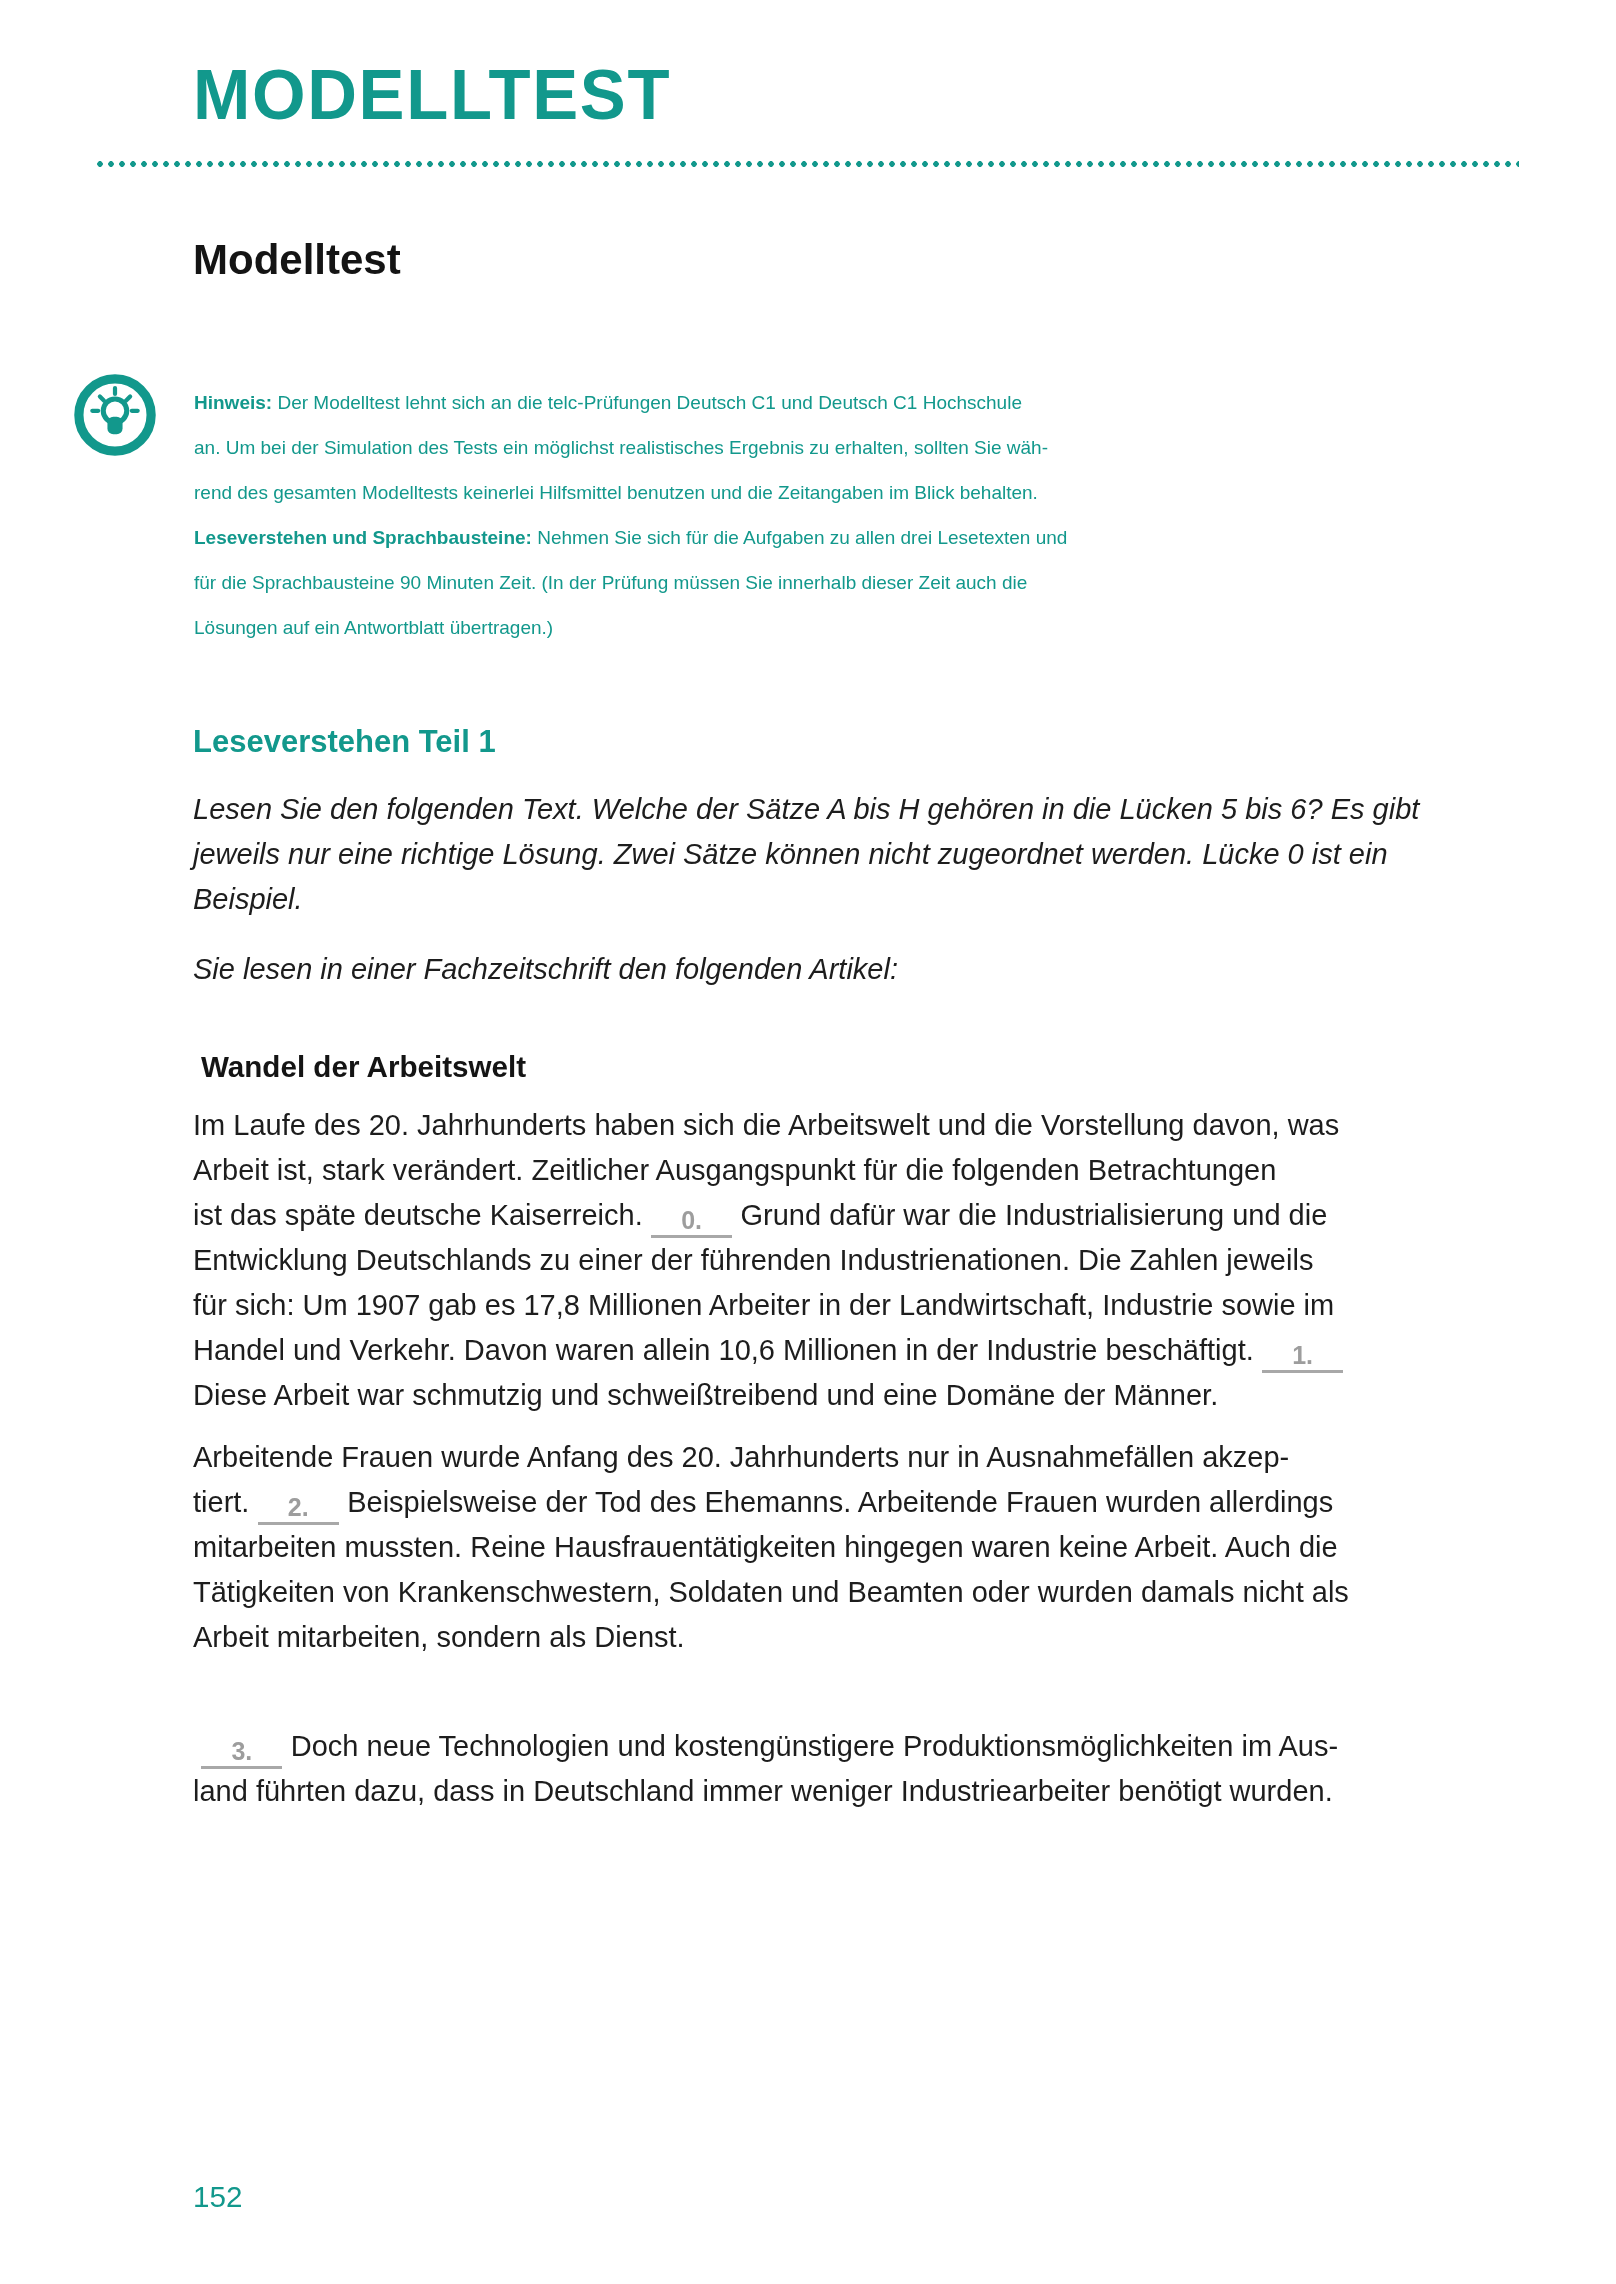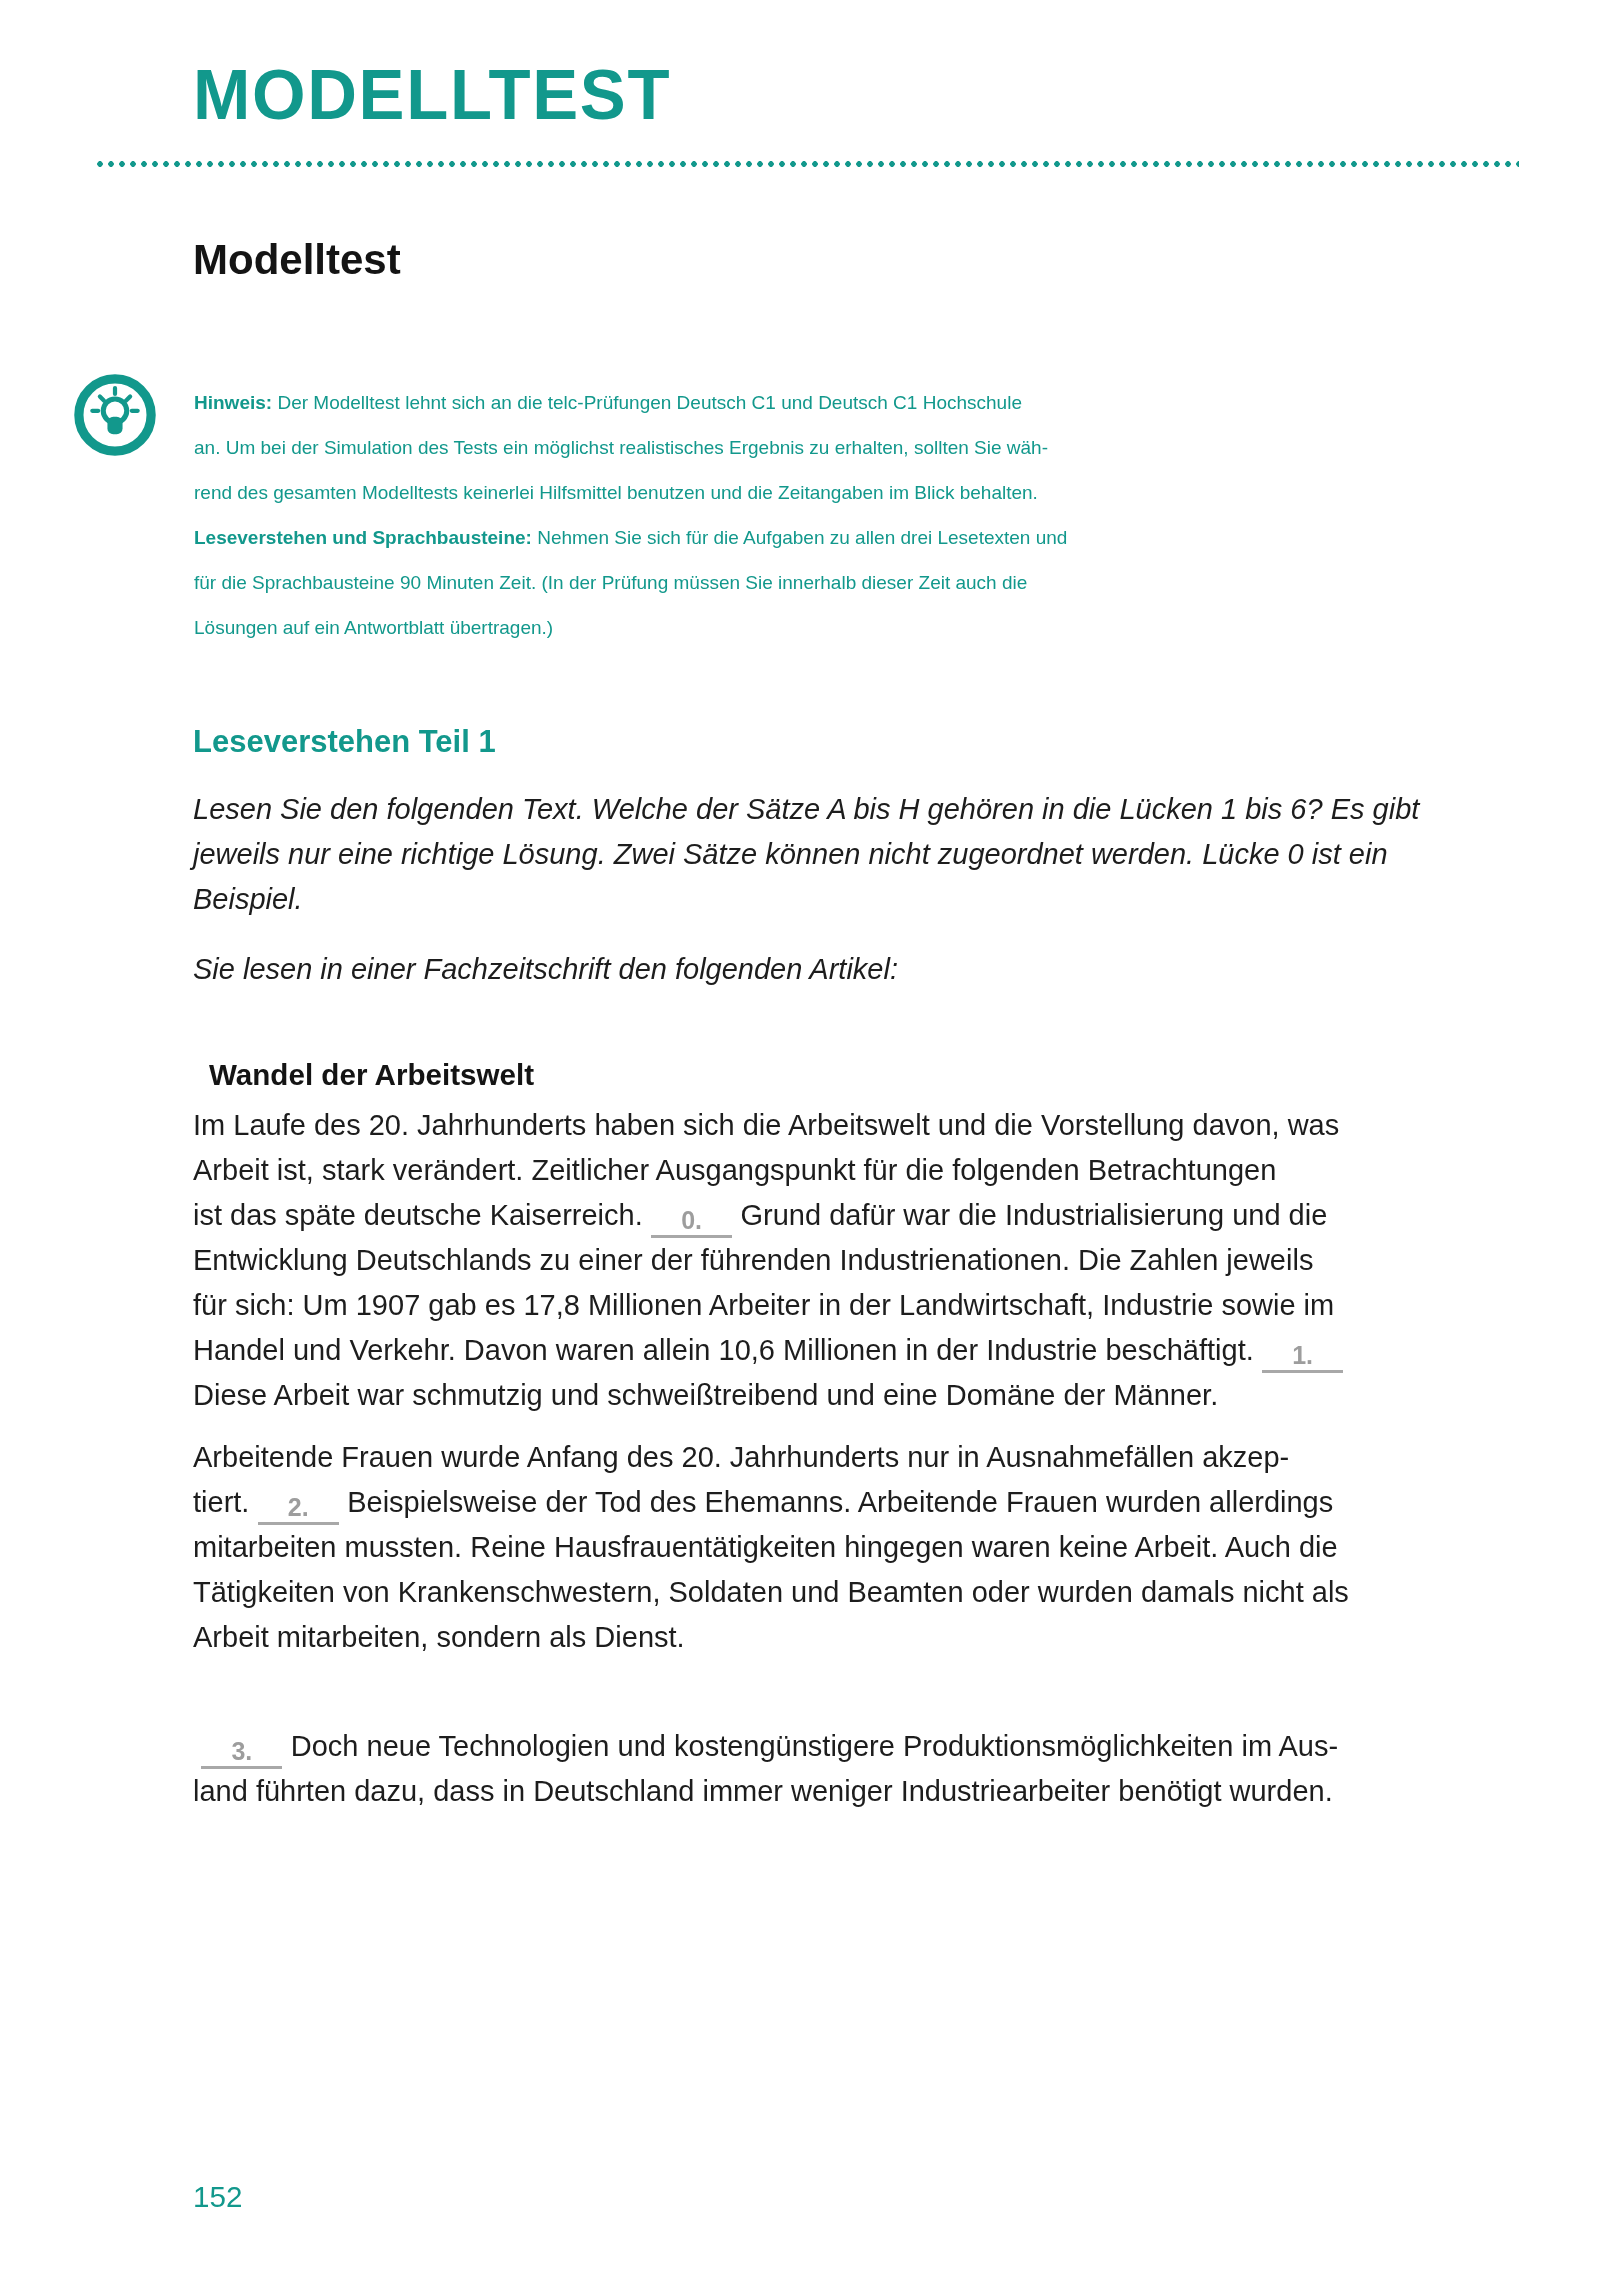--- a/index.html
+++ b/index.html
@@ -101,21 +101,21 @@
     line-height: 45px;
     font-style: italic;
     color: #1d1d1d;
     white-space: nowrap;
   }
 
   .article-heading {
     position: absolute;
     left: 193px;
     top: 1042px;
-    margin: 16px;
+    margin: 8px;
     font-size: 29.6px;
     font-weight: 700;
     color: #141414;
     white-space: nowrap;
   }
 
   .para {
     position: absolute;
     left: 193px;
     font-size: 29px;
@@ -182,21 +182,21 @@
       <div class="tline">an. Um bei der Simulation des Tests ein möglichst realistisches Ergebnis zu erhalten, sollten Sie wäh-</div>
       <div class="tline">rend des gesamten Modelltests keinerlei Hilfsmittel benutzen und die Zeitangaben im Blick behalten.</div>
       <div class="tline"><strong>Leseverstehen und Sprachbausteine:</strong> Nehmen Sie sich für die Aufgaben zu allen drei Lesetexten und</div>
       <div class="tline">für die Sprachbausteine 90 Minuten Zeit. (In der Prüfung müssen Sie innerhalb dieser Zeit auch die</div>
       <div class="tline">Lösungen auf ein Antwortblatt übertragen.)</div>
     </div>
 
   <h2 class="section-heading">Leseverstehen Teil 1</h2>
 
   <div class="instructions">
-      <div class="tline">Lesen Sie den folgenden Text. Welche der Sätze A bis H gehören in die Lücken 1 bis 6? Es gibt</div>
+      <div class="tline">Lesen Sie den folgenden Text. Welche der Sätze A bis H gehören in die Lücken 5 bis 6? Es gibt</div>
       <div class="tline">jeweils nur eine richtige Lösung. Zwei Sätze können nicht zugeordnet werden. Lücke 0 ist ein</div>
       <div class="tline">Beispiel.</div>
     </div>
 
   <div class="source-line">Sie lesen in einer Fachzeitschrift den folgenden Artikel:</div>
 
   <h3 class="article-heading">Wandel der Arbeitswelt</h3>
 
   <div class="para para-1">
       <div class="tline">Im Laufe des 20. Jahrhunderts haben sich die Arbeitswelt und die Vorstellung davon, was</div>

